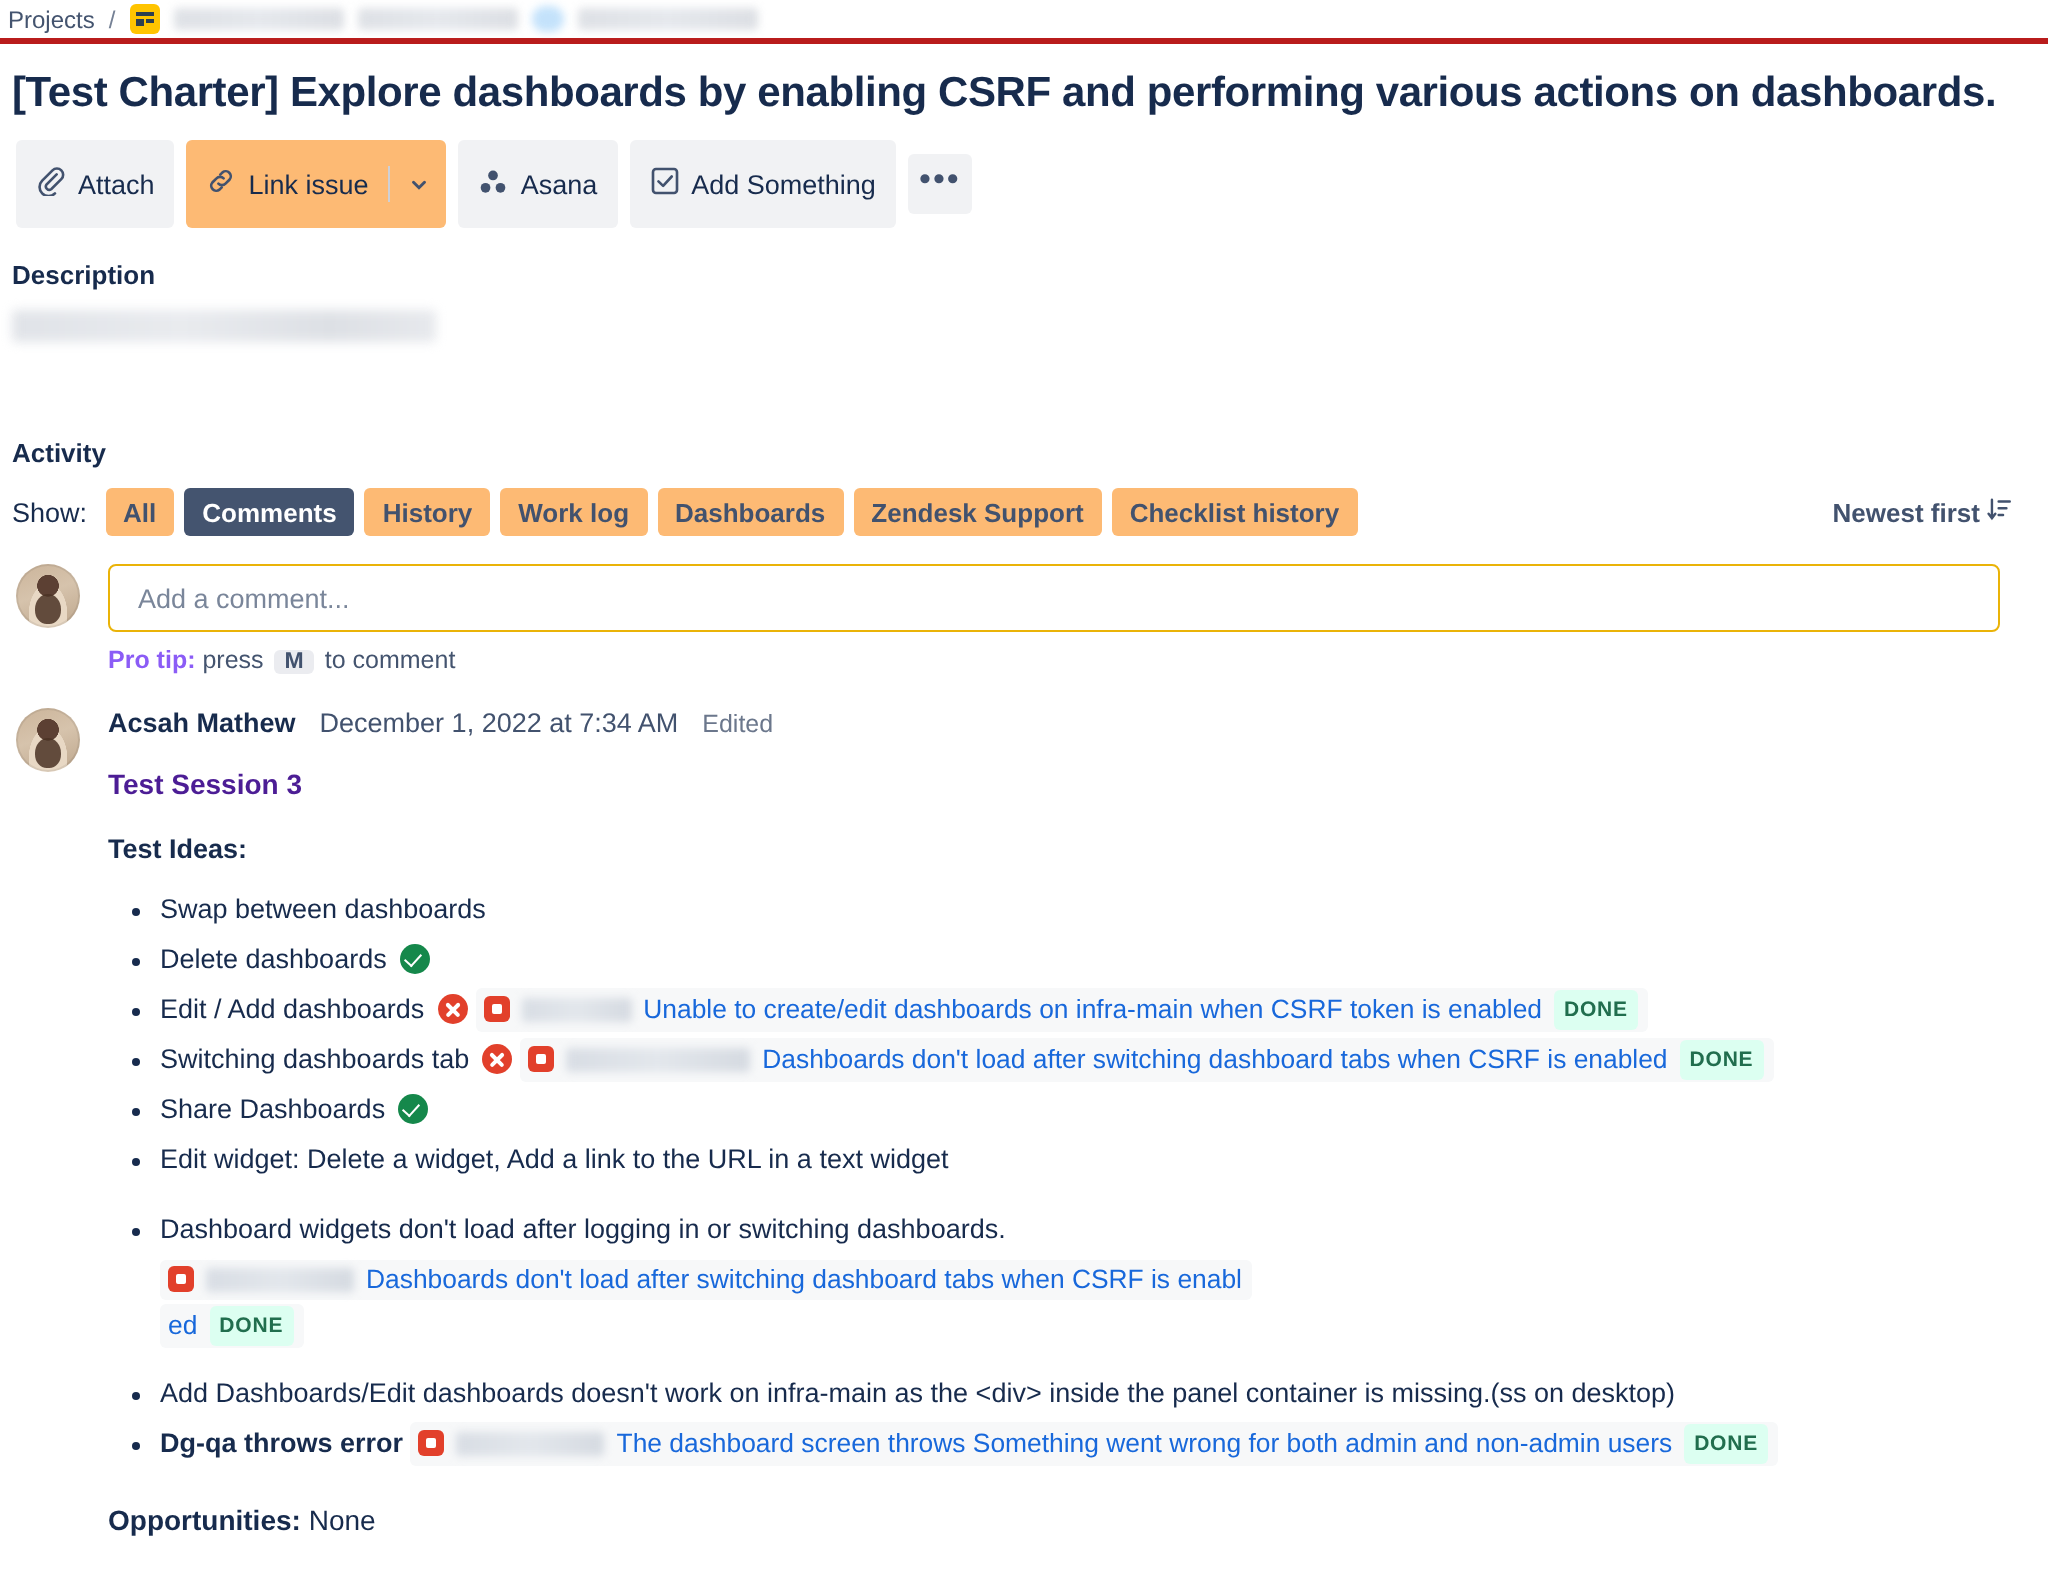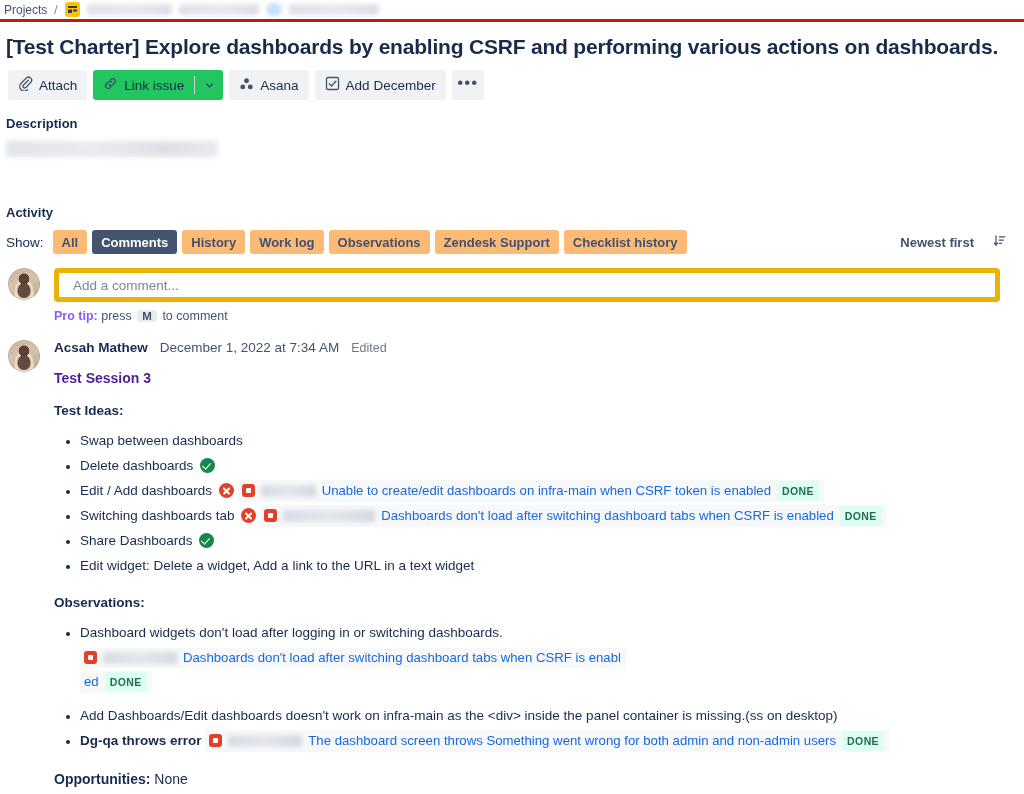--- a/index.html
+++ b/index.html
@@ -63,33 +63,33 @@
   .toolbar {
     display: flex;
     align-items: center;
     gap: 6px;
     padding: 10px 0 0 8px;
   }
   .tb-btn {
     display: inline-flex;
     align-items: center;
     gap: 6px;
-    height: 30px;
+    height: 44px;
     padding: 0 10px;
     border: none;
     border-radius: 3px;
     background: #F1F2F4;
     color: #172B4D;
     font-size: 13.5px;
     font-family: "Liberation Sans", sans-serif;
     font-weight: normal;
     cursor: pointer;
     white-space: nowrap;
   }
-  .tb-split { display: inline-flex; align-items: center; background: #22c55e; border-radius: 3px; }
+  .tb-split { display: inline-flex; align-items: center; background: #fdba74; border-radius: 3px; }
   .tb-split .tb-btn { background: transparent; border-radius: 3px 0 0 3px; }
   .tb-divider { width: 1px; height: 18px; background: #ced0d6; }
   .tb-caret {
     width: 28px; height: 30px;
     display: inline-flex; align-items: center; justify-content: center;
     border-radius: 0 3px 3px 0;
     background: transparent;
     border: none;
     cursor: pointer;
   }
@@ -159,21 +159,21 @@
     font-family: "Liberation Sans", sans-serif;
   }
   .chip.selected {
     background: #44546F;
     color: #FFFFFF;
   }
   .sort-btn {
     margin-left: auto;
     display: inline-flex;
     align-items: center;
-    gap: 19px;
+    gap: 3px;
     background: transparent;
     border: none;
     color: #42526E;
     font-size: 13px;
     font-weight: bold;
     cursor: pointer;
     font-family: "Liberation Sans", sans-serif;
   }
 
   
@@ -200,21 +200,21 @@
     position:absolute; left:50%; top:46%;
     width:13px; height:15px;
     transform: translateX(-50%);
     border-radius: 50% 50% 45% 45%;
     background: #4a3224;
     opacity:.85;
   }
   .comment-input {
     flex: 1;
     height: 34px;
-    border: 5px solid #eab308;
+    border: 1px solid #eab308;
     border-radius: 4px;
     background: #fff;
     padding: 0 14px;
     font-size: 13.5px;
     color: #6B778C;
     font-family: "Liberation Sans", sans-serif;
     outline: none;
   }
   .comment-input::placeholder { color: #7A869A; }
   .protip {
@@ -439,37 +439,37 @@
     <span>Asana</span>
   </button>
 
   <button class="tb-btn">
     <span>
       <svg width="15" height="15" viewBox="0 0 16 16" fill="none" stroke="#42526E" stroke-width="1.4">
           <rect x="1.6" y="1.6" width="12.8" height="12.8" rx="1.6"></rect>
           <path d="M4.5 8.2 7 10.6l4.6-5" stroke-linecap="round" stroke-linejoin="round"></path>
         </svg>
     </span>
-    <span>Add December</span>
+    <span>Add Something</span>
   </button>
 
   <button class="tb-dots">•••</button>
 </div>
 
 <div class="section-label">Description</div>
 <div class="desc-redacted"></div>
 
 <div class="activity-label">Activity</div>
 <div class="activity-row">
   <span class="show-label">Show:</span>
   <button class="chip">All</button>
   <button class="chip selected">Comments</button>
   <button class="chip">History</button>
   <button class="chip">Work log</button>
-  <button class="chip">Observations</button>
+  <button class="chip">Dashboards</button>
   <button class="chip">Zendesk Support</button>
   <button class="chip">Checklist history</button>
   <button class="sort-btn">
     <span>Newest first</span>
     <span>
       <svg width="13" height="13" viewBox="0 0 14 14" fill="none" stroke="#42526E" stroke-width="1.3" stroke-linecap="round">
           <path d="M3.2 2v10M1.4 9.6l1.8 2.4 1.8-2.4"></path>
           <path d="M6.8 3h6M6.8 6.6h4.2M6.8 10.2h2.4"></path>
         </svg>
     </span>
@@ -529,21 +529,20 @@
       </li>
       <li>
         <span>Share Dashboards</span>
         <span class="icon-check"></span>
       </li>
       <li>
         <span>Edit widget: Delete a widget, Add a link to the URL in a text widget</span>
       </li>
     </ul>
 
-    <div class="c-subheading">Observations:</div>
     <ul class="c-list">
       <li>
         <span>Dashboard widgets don't load after logging in or switching dashboards.</span>
         <span class="smartlink">
           <span class="bug-icon"></span>
           <span class="key-redacted"></span>
           <span class="link-title">Dashboards don't load after switching dashboard tabs when CSRF is enabl</span>
         </span>
       </li>
     </ul>

